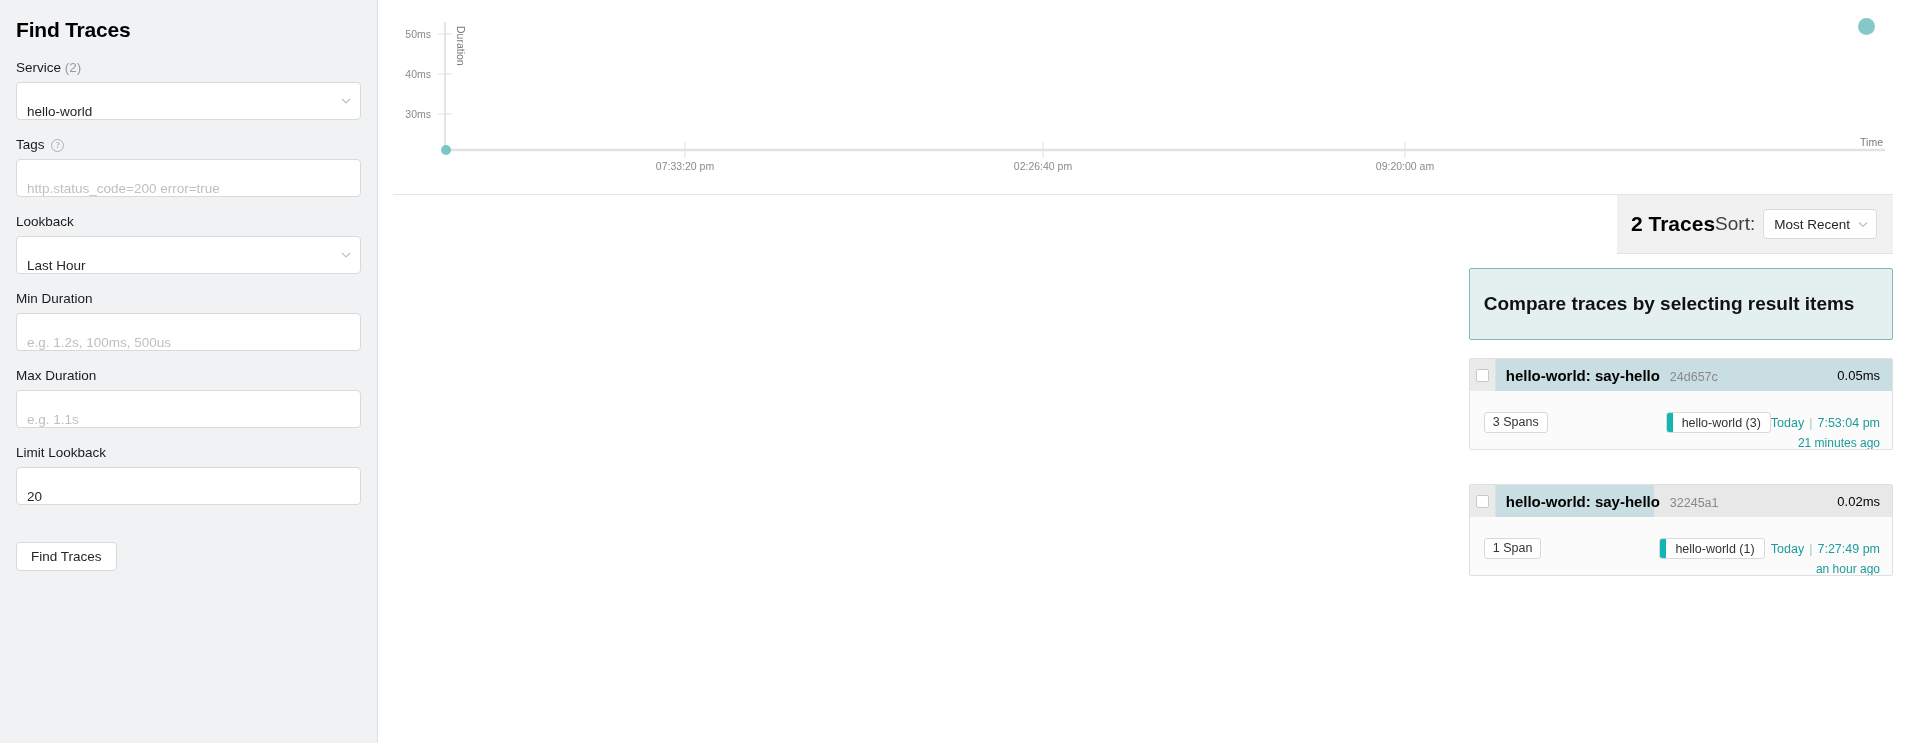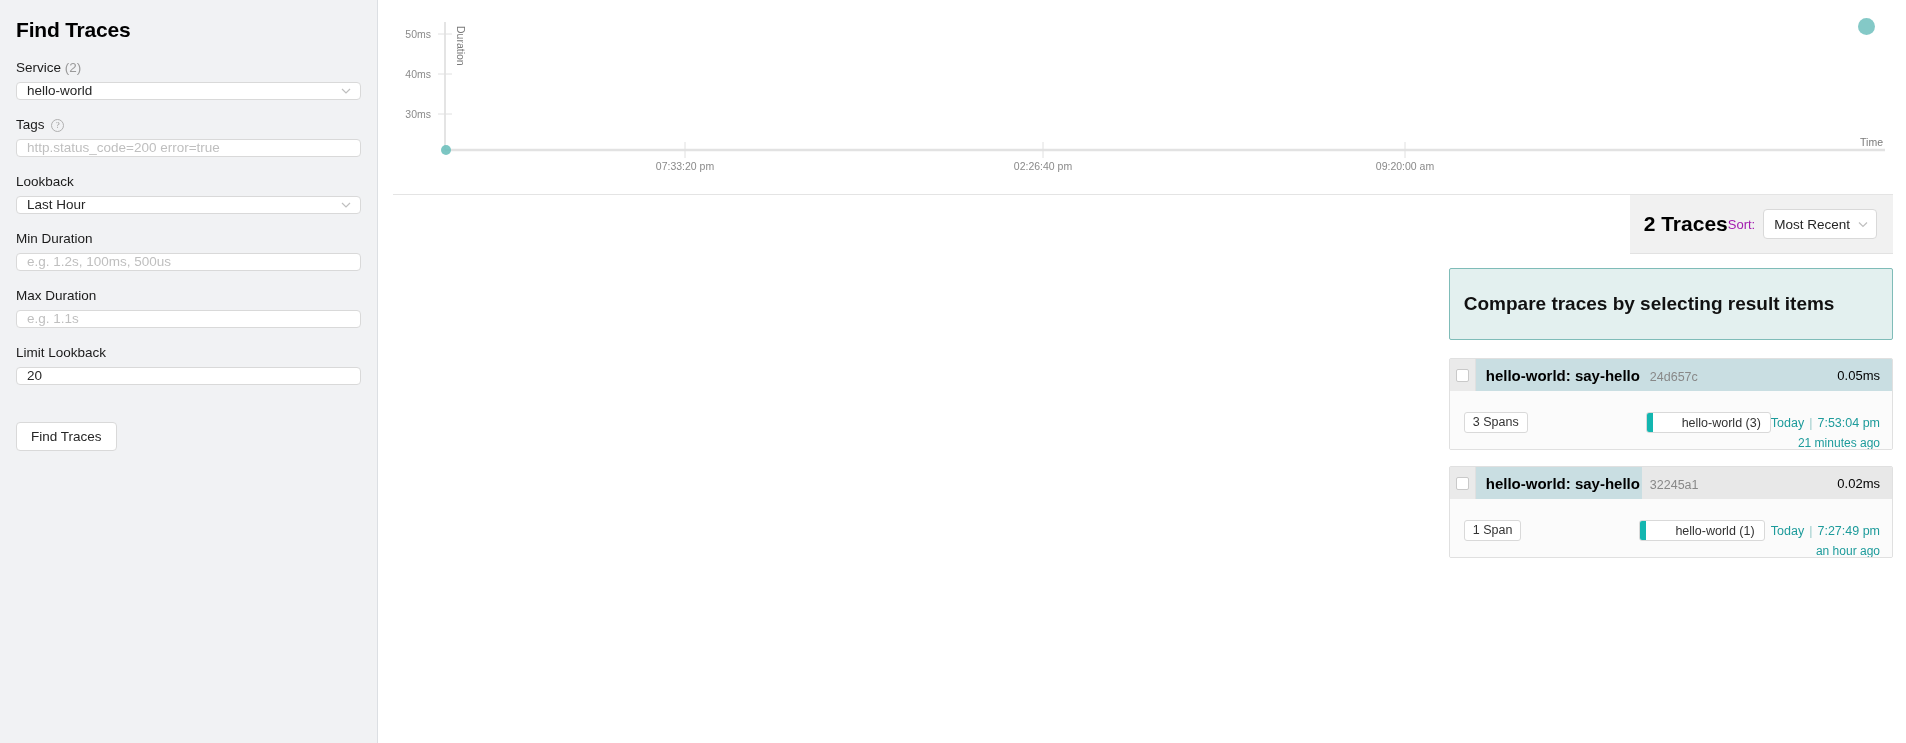--- a/index.html
+++ b/index.html
@@ -48,26 +48,26 @@
     color: #999;
     font-size: 9px;
     line-height: 11px;
     text-align: center;
     vertical-align: 1px;
     margin-left: 3px;
     font-family: "Liberation Serif", serif;
   }
   .ctrl {
     position: relative;
-    height: 18px;
+    height: 38px;
     background: #fff;
     border: 1px solid #d9d9d9;
     border-radius: 4px;
     display: flex;
-    align-items: flex-start;
+    align-items: flex-end;
     padding: 0 28px 0 10px;
     font-size: 13.5px;
     color: #262626;
     width: 100%;
   }
   .ctrl.placeholder-ctrl { color: #bfbfbf; }
   .ctrl .caret {
     position: absolute;
     right: 9px; top: 50%;
     transform: translateY(-50%);
@@ -132,21 +132,21 @@
     justify-content: space-between;
     padding: 0 16px 0 14px;
     margin: 0 13px;
   }
   .results-count {
     font-size: 21px;
     font-weight: bold;
     color: #000;
   }
   .sort-wrap { display: flex; align-items: center; gap: 8px; }
-  .sort-label { font-size: 13px; color: #a21caf; }
+  .sort-label { font-size: 19px; color: #404040; }
   .sort-select {
     position: relative;
     height: 30px;
     min-width: 108px;
     background: #fff;
     border: 1px solid #d9d9d9;
     border-radius: 4px;
     display: flex;
     align-items: center;
     padding: 0 26px 0 10px;
@@ -179,21 +179,21 @@
   .compare-banner-text {
     font-size: 19px;
     font-weight: bold;
     color: #111;
   }
 
   .trace-item {
     border: 1px solid #e0e0e0;
     border-radius: 2px;
     background: #fbfbfb;
-    margin-bottom: 16px;
+    margin-bottom: 34px;
     overflow: hidden;
   }
   .trace-top {
     display: flex;
     align-items: stretch;
     height: 32px;
     position: relative;
     background: #e8e8e8;
   }
   .trace-checkbox-cell {
@@ -267,21 +267,20 @@
   }
   .svc-pill {
     margin-left: 118px;
     display: inline-flex;
     align-items: stretch;
     border: 1px solid #d9d9d9;
     background: #fff;
     border-radius: 3px;
     overflow: hidden;
     height: 21px;
-    gap: 20px;
   }
   .svc-pill-color { width: 6px; background: #13b6b0; }
   .svc-pill-label {
     font-size: 12.5px;
     color: #333;
     padding: 0 9px;
     display: flex;
     align-items: center;
   }
   .trace-times {

